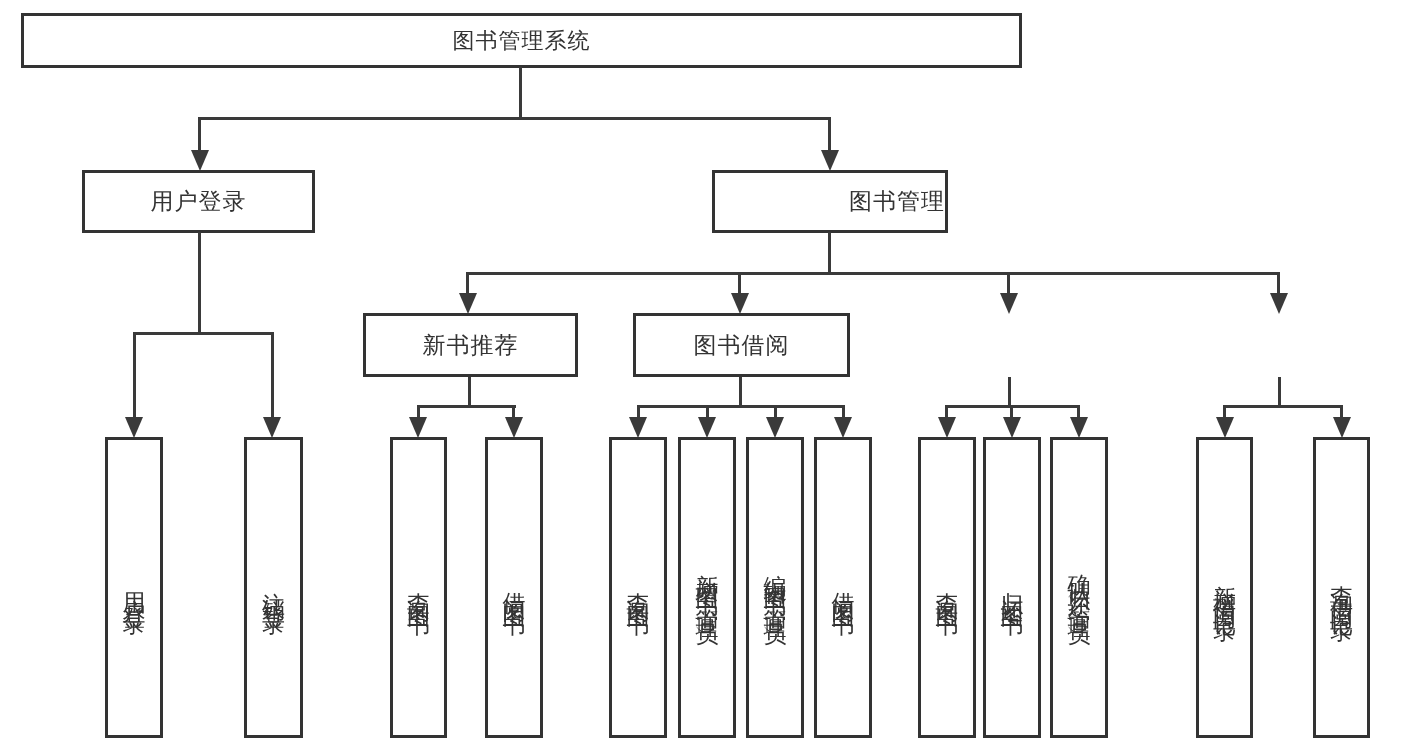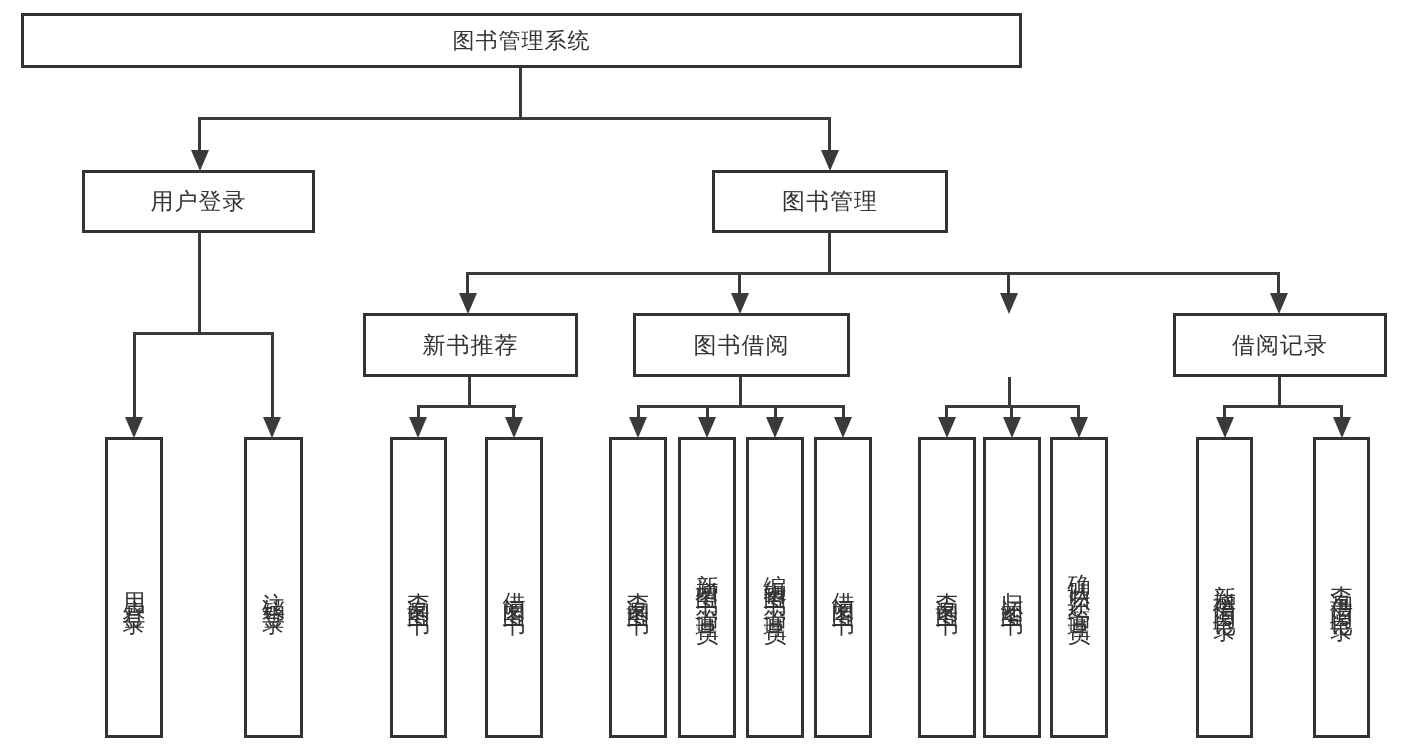--- a/index.html
+++ b/index.html
@@ -60,36 +60,33 @@
 <div class="canvas">
 
   <div class="box" style="left:21px;top:13px;width:1001px;height:55px;">
     <span class="hlabel root-label">图书管理系统</span>
   </div>
 
   <div class="box" style="left:82px;top:170px;width:233px;height:63px;">
     <span class="hlabel">用户登录</span>
   </div>
 
-  <div class="box" style="left:712px;top:170px;width:236px;height:63px;">
+  <div class="box" style="left:712px;top:170px;width:236px;height:63px;justify-content:flex-end;">
     <span class="hlabel">图书管理</span>
   </div>
 
   <div class="box" style="left:633px;top:313px;width:217px;height:64px;">
     <span class="hlabel">图书借阅</span>
   </div>
 
   <div class="box" style="left:363px;top:313px;width:215px;height:64px;">
     <span class="hlabel">新书推荐</span>
   </div>
 
 
-  <div class="box" style="left:1173px;top:313px;width:214px;height:64px;">
-    <span class="hlabel">借阅记录</span>
-  </div>
 
   <div class="box leaf" style="left:105px;top:437px;width:58px;height:301px;">
     <span class="vtext">用户登录</span>
   </div>
   <div class="box leaf" style="left:244px;top:437px;width:59px;height:301px;">
     <span class="vtext">注销登录</span>
   </div>
 
   <div class="box leaf" style="left:390px;top:437px;width:57px;height:301px;">
     <span class="vtext">查询图书</span>

